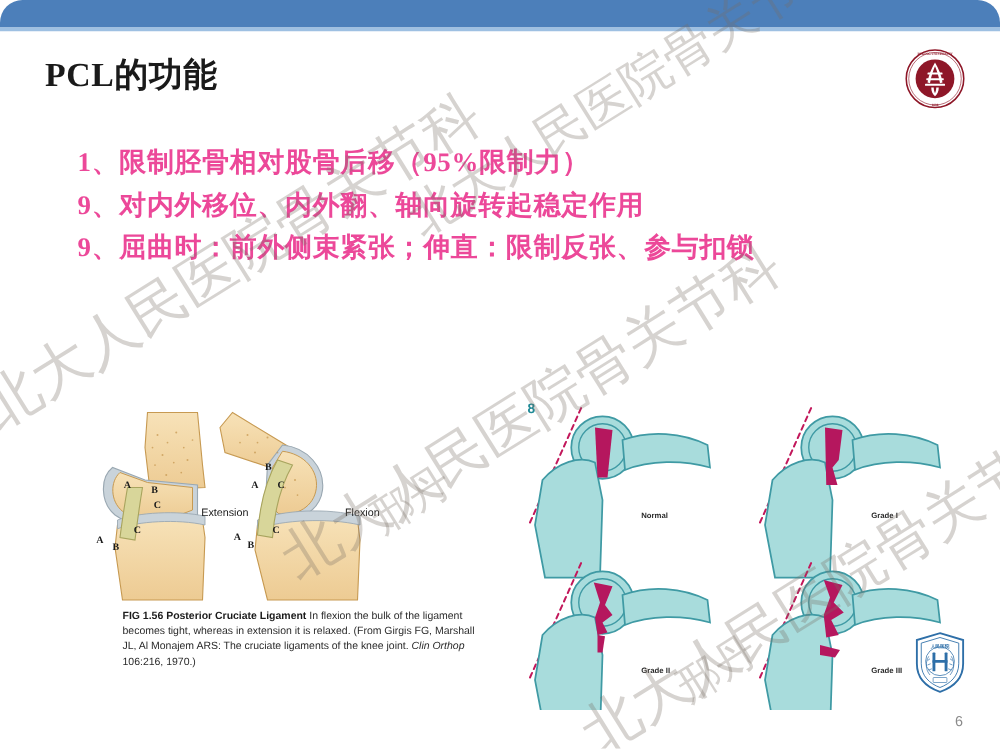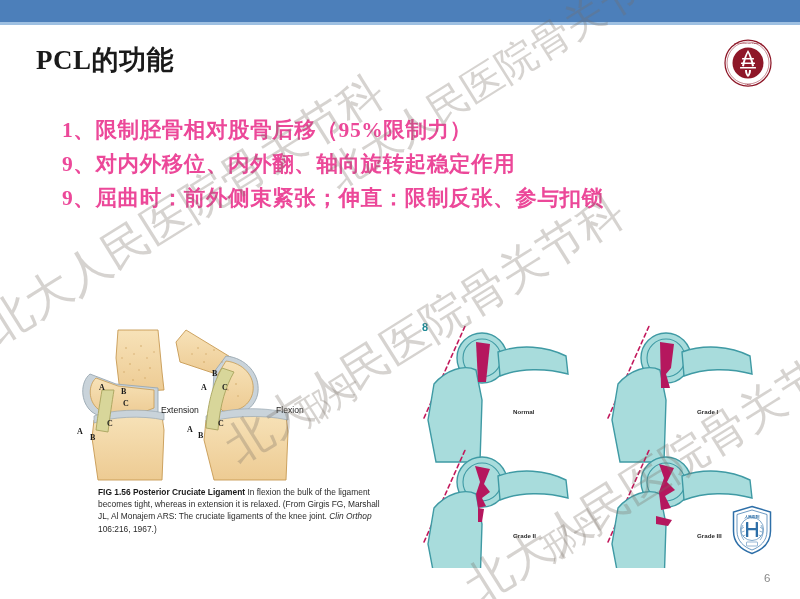--- a/index.html
+++ b/index.html
@@ -7,20 +7,21 @@
     padding: 0;
     background: #ffffff;
   }
   #slide {
     position: relative;
     width: 800px;
     height: 599px;
     background: #ffffff;
     overflow: hidden;
     font-family: "Liberation Sans", sans-serif;
+    border-radius: 18px;
   }
 
   
   .header-bar {
     position: absolute;
     left: 0; top: 0;
     width: 800px;
     height: 22px;
     background: #4C7FBA;
   }
@@ -296,21 +297,21 @@
           <text x="141" y="104">A</text>
           <text x="152" y="110">B</text>
           <text x="172" y="98">C</text>
         </g>
         <text x="230" y="85" font-family="Liberation Sans, sans-serif" font-size="8.6" fill="#1a1a1a">Flexion</text>
       </g>
     </svg>
 
     <div class="fig-caption">
       <b>FIG 1.56</b>
-      <b>Posterior Cruciate Ligament</b><span> In flexion the bulk of the ligament becomes tight, whereas in extension it is relaxed. (From Girgis FG, Marshall JL, Al Monajem ARS: The cruciate ligaments of the knee joint. </span><i>Clin Orthop</i><span> 106:216, 1967.)</span>
+      <b>Posterior Cruciate Ligament</b><span> In flexion the bulk of the ligament becomes tight, whereas in extension it is relaxed. (From Girgis FG, Marshall JL, Al Monajem ARS: The cruciate ligaments of the knee joint. </span><i>Clin Orthop</i><span> 106:216, 1970.)</span>
     </div>
   </div>
 
   <div class="fig-right">
     <div class="fig-number">8</div>
 
     <svg viewBox="0 0 372 250" width="372" height="250">
       <defs>
         <g id="kneeUnit">
 

